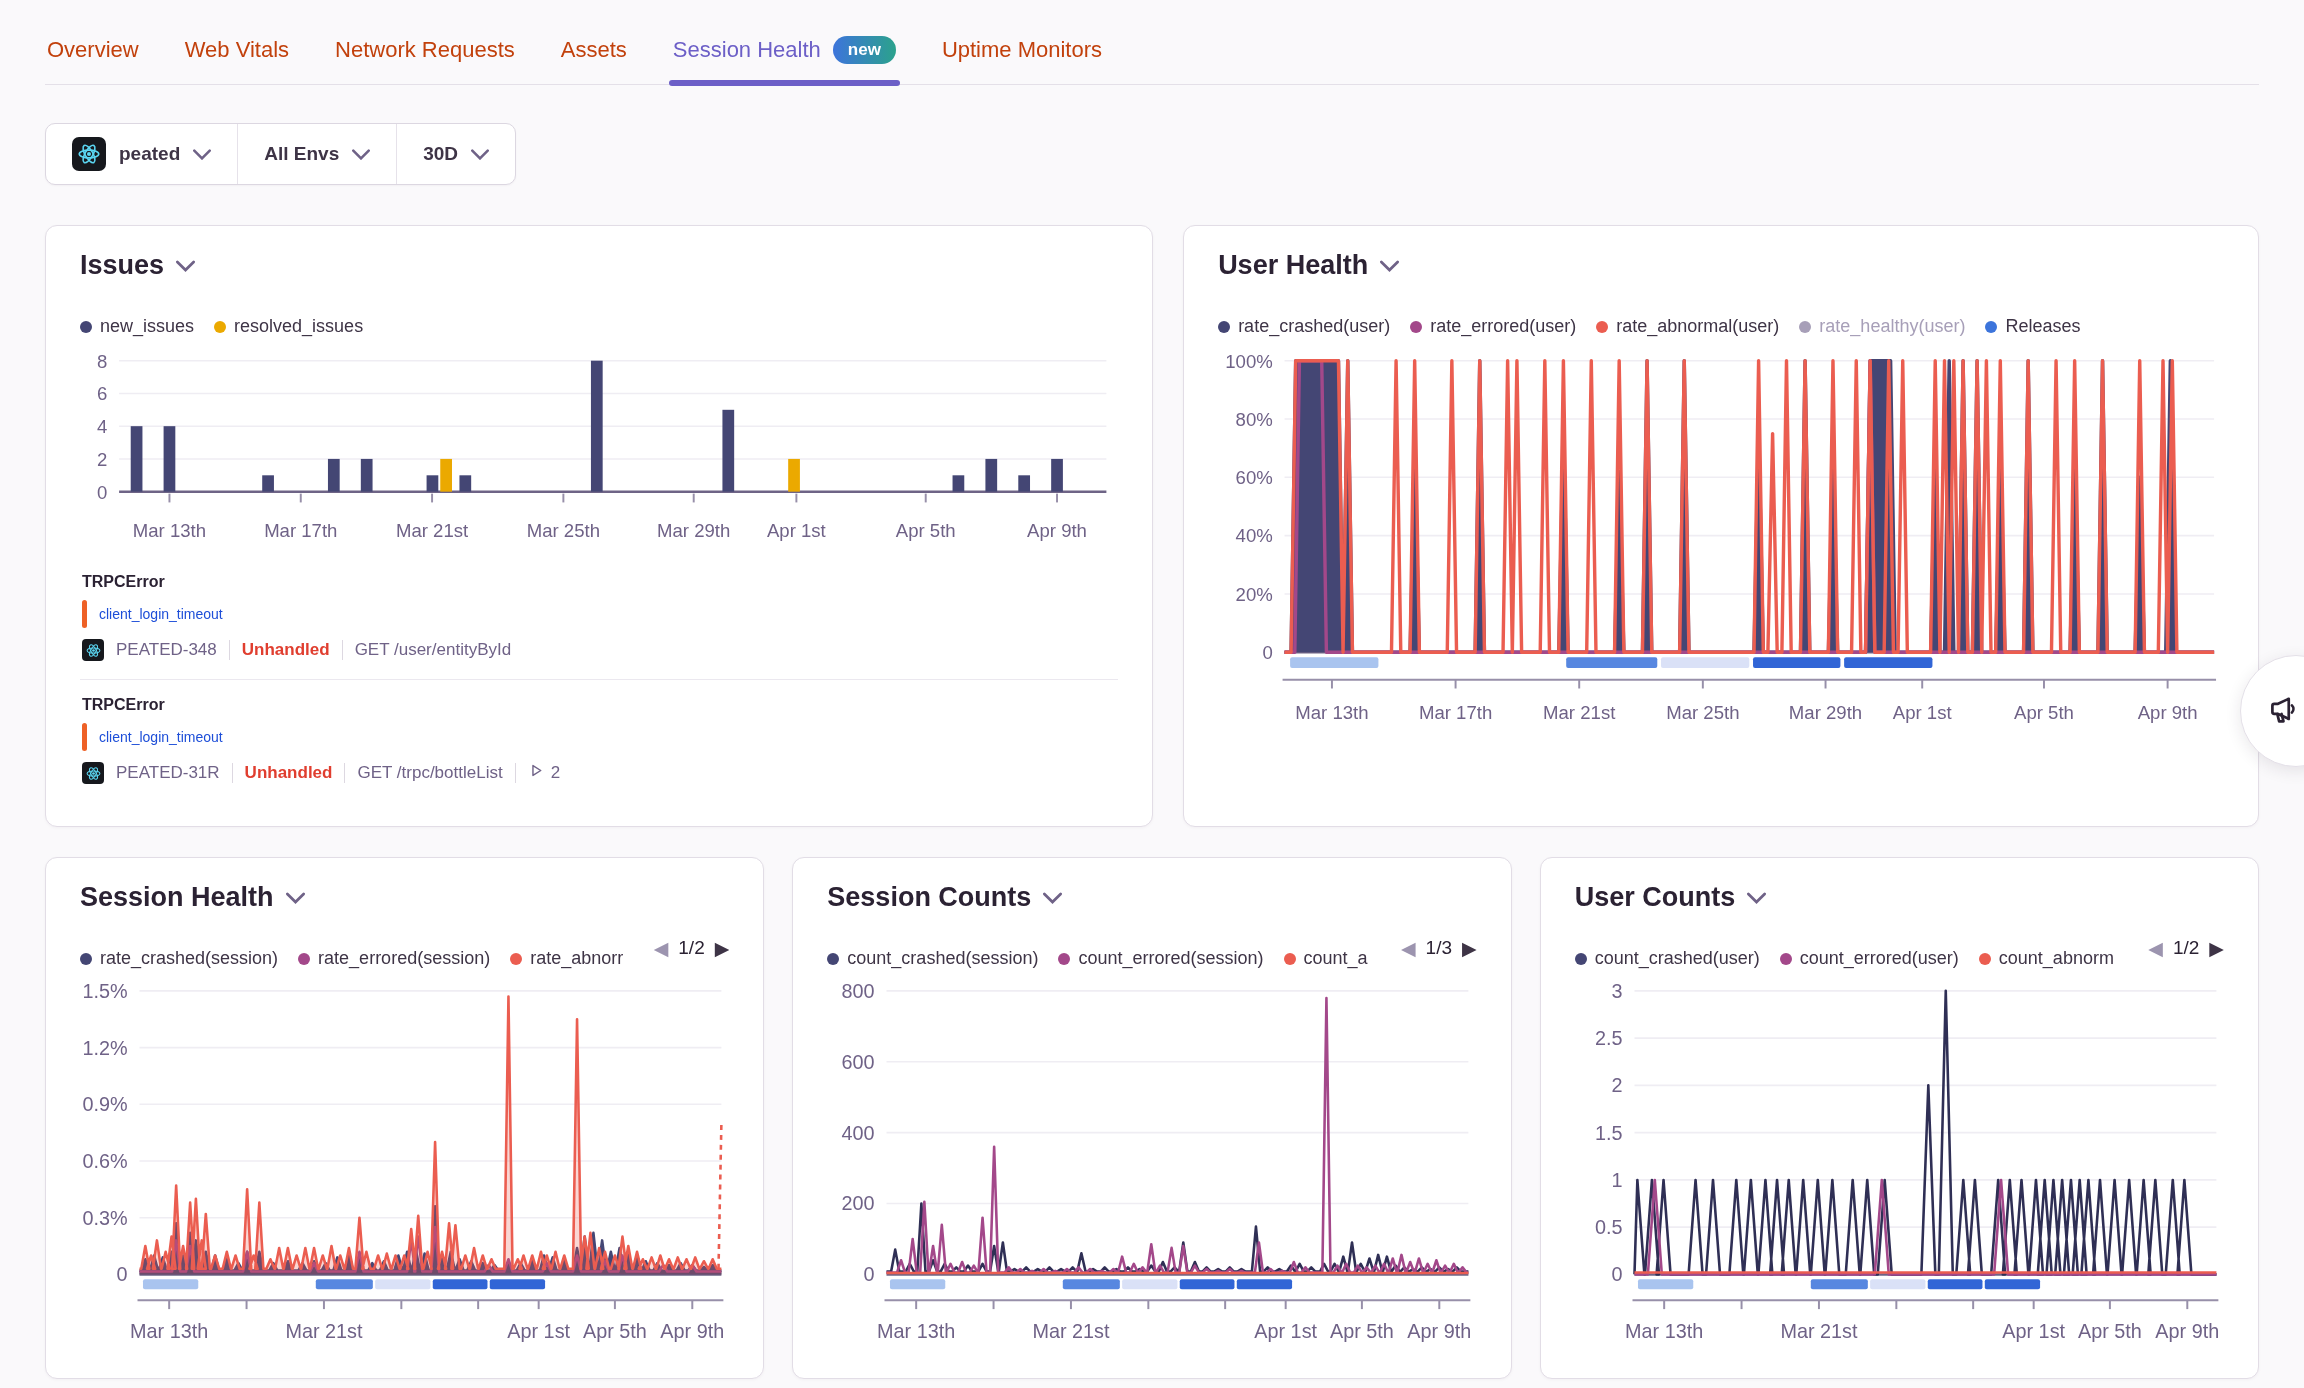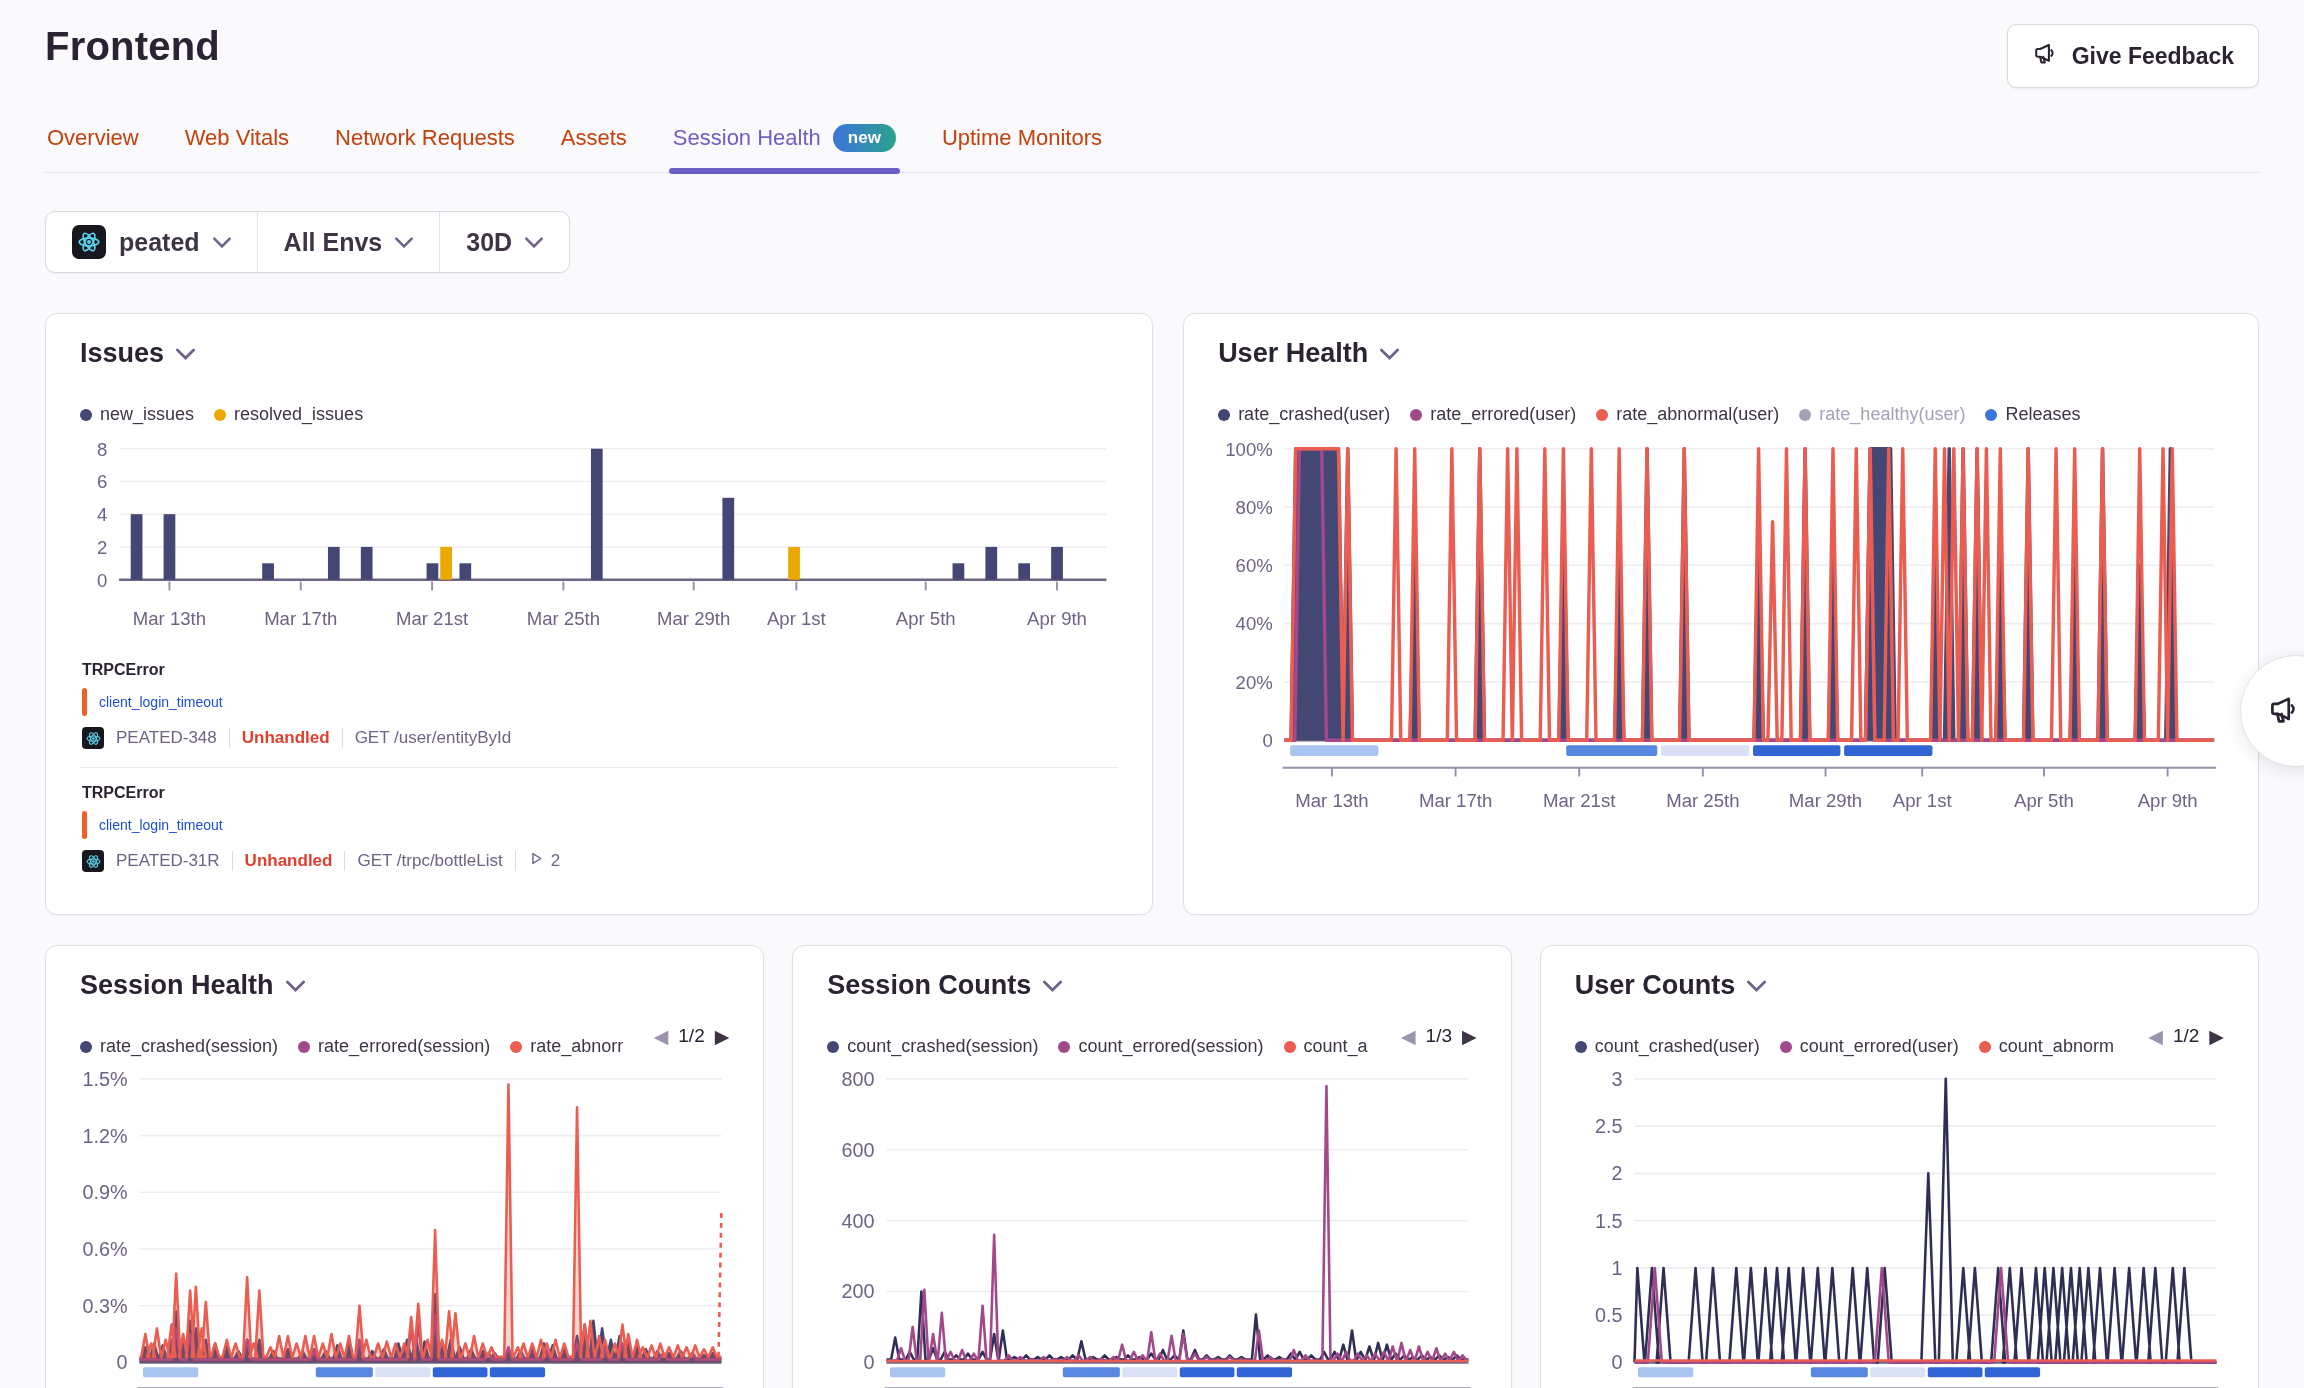--- a/index.html
+++ b/index.html
@@ -22,21 +22,21 @@
        position:relative;cursor:pointer;white-space:nowrap;}
   .tab.active{color:#6C5FC7;}
   .tab.active::after{content:"";position:absolute;left:-2px;right:-2px;bottom:-2px;height:6px;
        background:#6C5FC7;border-radius:4px;}
   .badge-new{background:linear-gradient(90deg,#3D74DB,#2BA28C);color:#fff;font-size:17px;font-weight:700;
        padding:4px 15px;border-radius:999px;}
 
   
   .filter-bar{display:inline-flex;align-items:stretch;margin-top:38px;background:#fff;
        border:1px solid #DCD7E1;border-radius:10px;box-shadow:0 1px 2px rgba(43,34,51,.04);height:62px;}
-  .filter-seg{display:flex;align-items:center;gap:13px;padding:0 26px;font-size:25px;font-weight:700;
+  .filter-seg{display:flex;align-items:center;gap:13px;padding:0 26px;font-size:19px;font-weight:700;
        color:#3E3446;cursor:pointer;}
   .filter-seg + .filter-seg{border-left:1px solid #E6E2EA;}
   .chev{color:#6F6287;}
   .chev svg{width:18px;height:11px;display:block;}
   .proj-icon{width:34px;height:34px;border-radius:7px;background:#16181D;display:inline-flex;
        align-items:center;justify-content:center;}
   .proj-icon svg{width:26px;height:26px;}
   .proj-icon.sm{width:22px;height:22px;border-radius:4px;}
   .proj-icon.sm svg{width:17px;height:17px;}
 
@@ -81,33 +81,20 @@
        display:flex;align-items:center;padding-left:26px;cursor:pointer;}
   .float-feedback svg{width:36px;height:36px;}
 </style>
 </head>
 <body>
 
 <div class="page">
   <div class="content">
 
     
-    <div class="header-row">
-      <div class="page-title">Frontend</div>
-      <button class="feedback-btn">
-        <span>
-          <svg viewBox="0 0 24 24" fill="none" stroke="#2B2233" stroke-width="1.8" stroke-linejoin="round" stroke-linecap="round">
-            <path d="M14.5 5.2 L7 8.6 H4.8 a1.2 1.2 0 0 0 -1.2 1.2 v4.2 a1.2 1.2 0 0 0 1.2 1.2 H7 L14.5 18.6 Z"></path>
-            <path d="M6.9 15.4 L8.1 20.2 h2.9 L9.7 15.3"></path>
-            <path d="M16.6 9.6 a3.4 3.4 0 0 1 0 4.8"></path>
-          </svg>
-        </span>
-        <span>Give Feedback</span>
-      </button>
-    </div>
 
     
     <div class="tabs">
       <div class="tab">
           <span>Overview</span>
         </div>
       <div class="tab">
           <span>Web Vitals</span>
         </div>
       <div class="tab">

